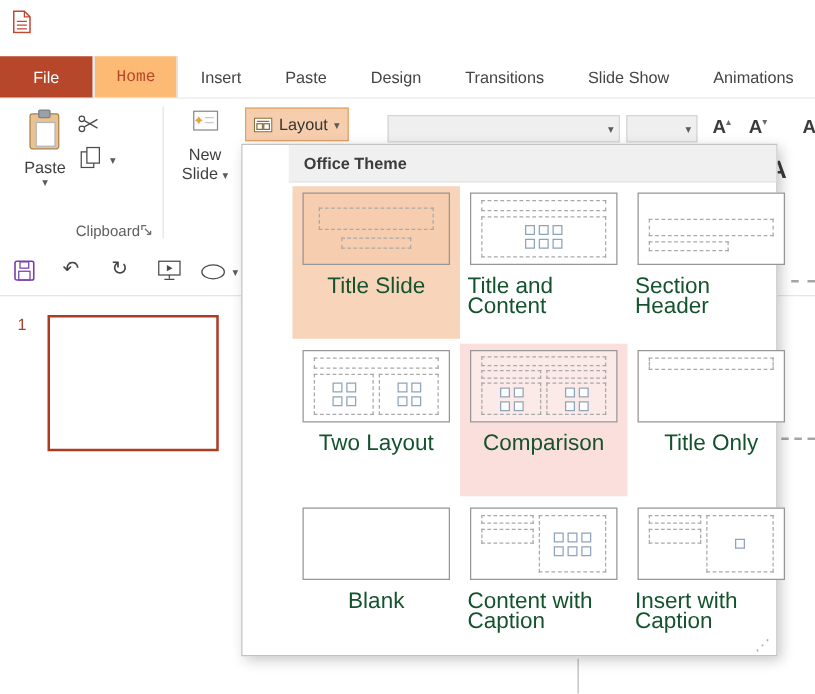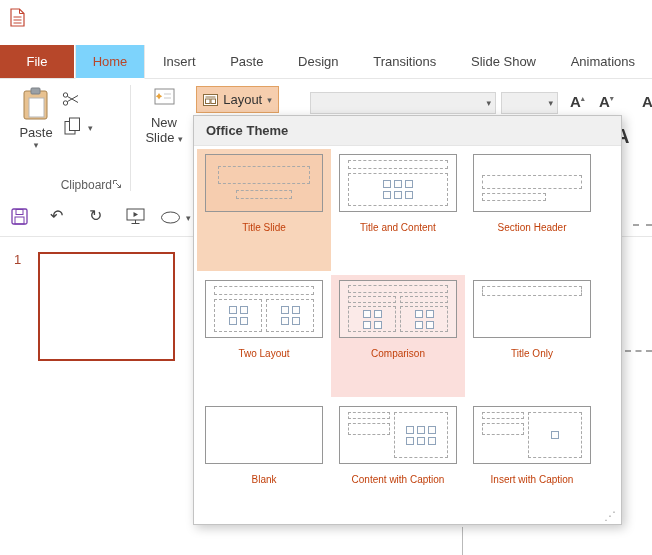--- a/index.html
+++ b/index.html
@@ -5,22 +5,22 @@
   html,body{margin:0;padding:0;background:#fff;}
   .app{position:relative;width:652px;height:555px;background:#fff;overflow:hidden;
        font-family:"Liberation Sans",sans-serif;color:#3b3b3b;}
 
   
   .tabs-row{position:absolute;left:0;top:45px;width:652px;height:34px;display:flex;
             align-items:stretch;background:#fff;border-bottom:1px solid #e6e6e6;box-sizing:border-box;justify-content:space-between;}
   .tab-file{width:74px;background:#B7472A;color:#fff;display:flex;align-items:center;
             justify-content:center;font-size:13px;}
   .tab{display:flex;align-items:center;padding:0 17px;font-size:13px;color:#444;}
-  .tab.selected{color:#B7472A;background:#7dd3fc;border-left:1px solid #e6e6e6;
-                border-right:1px solid #e6e6e6;border-bottom:1px solid #fff;margin-bottom:-1px;}
+  .tab.selected{color:#B7472A;background:#fdba74;border-left:1px solid #e6e6e6;
+                border-right:1px solid #e6e6e6;border-bottom:1px solid #fff;margin-bottom:-1px;font-family:Liberation Mono, monospace;}
 
   
   .ribbon{position:absolute;left:0;top:79px;width:652px;height:120px;background:#fff;}
   .abs{position:absolute;}
   .rlabel{font-size:13px;color:#3f3f3f;}
   .grplabel{font-size:12px;color:#5f5f5f;}
   .chev{font-size:9px;color:#5a5a5a;}
   .vsep{position:absolute;width:1px;background:#e4e4e4;}
   .layout-btn{position:absolute;left:196px;top:7px;width:83px;height:27px;background:#F6CEAE;
               border:1px solid #E1A163;box-sizing:border-box;display:flex;align-items:center;
@@ -36,28 +36,28 @@
        border-bottom:1px solid #e6e6e6;box-sizing:border-box;}
   .glyphbtn{position:absolute;font-size:16px;color:#444;line-height:1;}
 
   
   .slide-number{position:absolute;left:14px;top:252px;font-size:13px;color:#A8432C;}
   .slide-thumb{position:absolute;left:38px;top:252px;width:137px;height:109px;background:#fff;
                border:2px solid #AE3A21;box-sizing:border-box;}
 
   
   .menu{position:absolute;left:193px;top:115px;width:429px;height:410px;background:#fff;
-        border:1px solid #c3c3c3;box-shadow:3px 3px 10px rgba(0,0,0,.22);z-index:10;box-sizing:border-box;}
+        border:1px solid #c3c3c3;box-shadow:3px 3px 10px rgba(0,0,0,.22);z-index:10;box-sizing:border-box;padding-left:37px;}
   .menu-header{height:30px;background:#f0f0f0;border-bottom:1px solid #e5e5e5;display:flex;
                align-items:center;padding-left:12px;font-weight:bold;font-size:13px;color:#3c3c3c;box-sizing:border-box;}
   .gallery{display:grid;grid-template-columns:repeat(3,134px);grid-auto-rows:122px;row-gap:4px;
            padding:3px 3px 0 3px;}
   .cell{display:flex;flex-direction:column;align-items:center;padding-top:5px;box-sizing:border-box;}
   .thumb{width:118px;height:58px;border:1px solid #969696;background:#fff;position:relative;box-sizing:border-box;}
-  .cell-label{margin-top:8px;font-size:10px;line-height:16px;color:#c2410c;max-width:122px;}
+  .cell-label{margin-top:8px;font-size:18px;line-height:16px;color:#14532d;max-width:122px;}
   .st-selected{background:#F8D5BA;}
   .st-selected .thumb{background:#F6CDAF;}
   .st-hover{background:#FBDFDC;}
   .st-hover .thumb{background:#FBEAE8;}
   .ph{position:absolute;border:1px dashed #a9a9a9;box-sizing:border-box;}
   .icons{position:absolute;inset:0;margin:auto;display:flex;flex-wrap:wrap;gap:3px;
          justify-content:center;align-content:center;}
   .icons33{width:30px;height:19px;}
   .icons22{width:19px;height:19px;}
   .icons1{width:8px;height:8px;}

